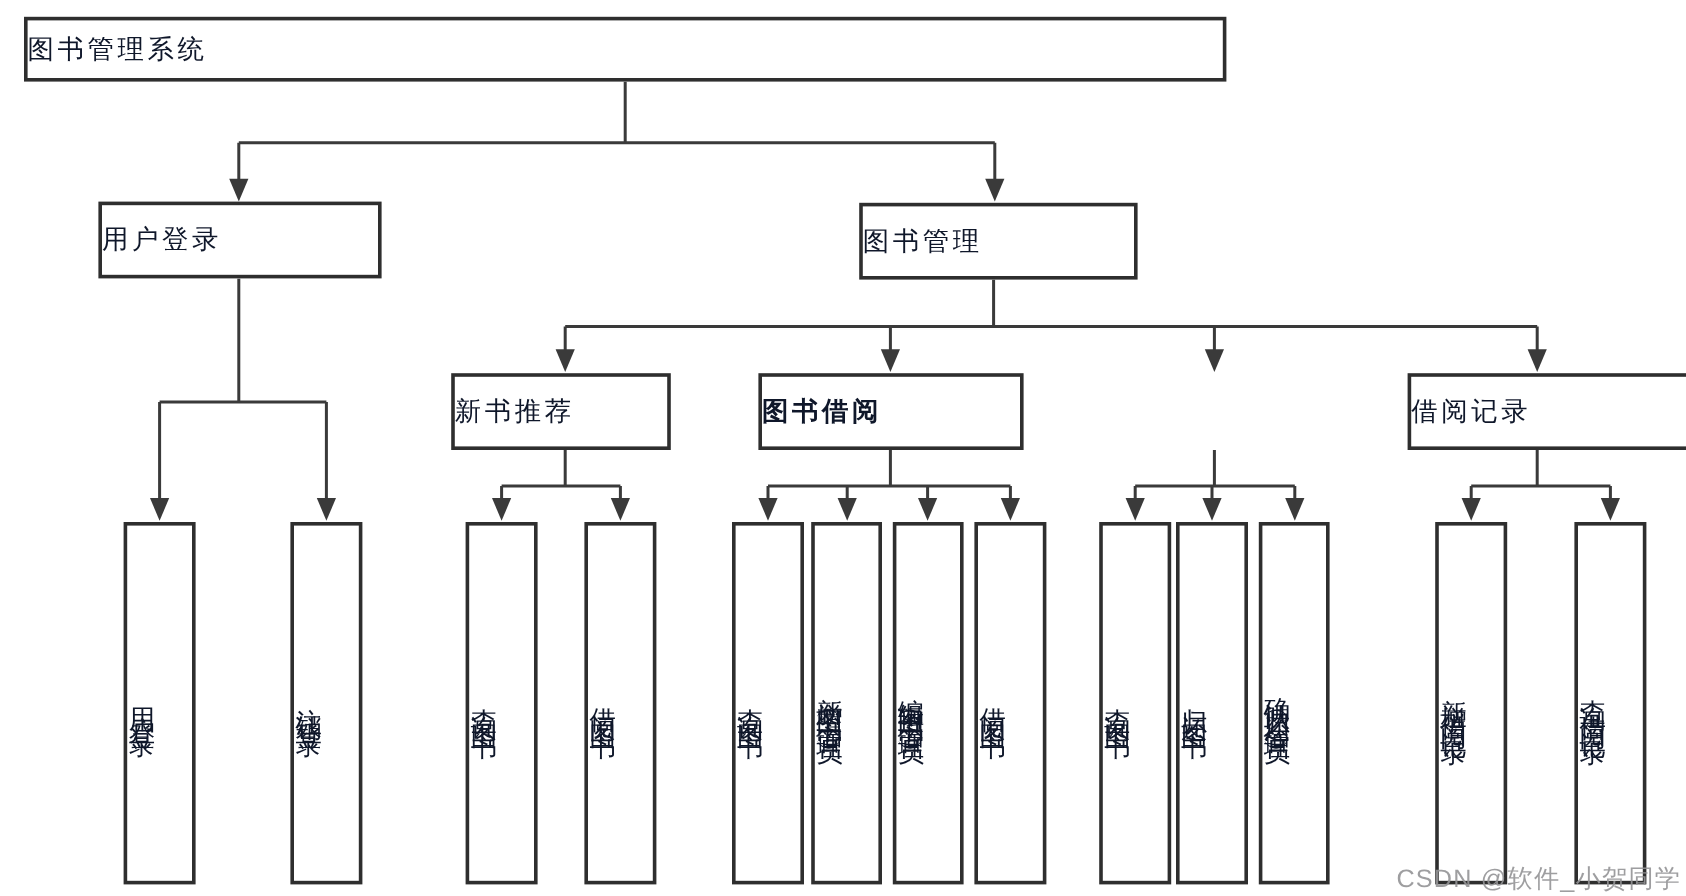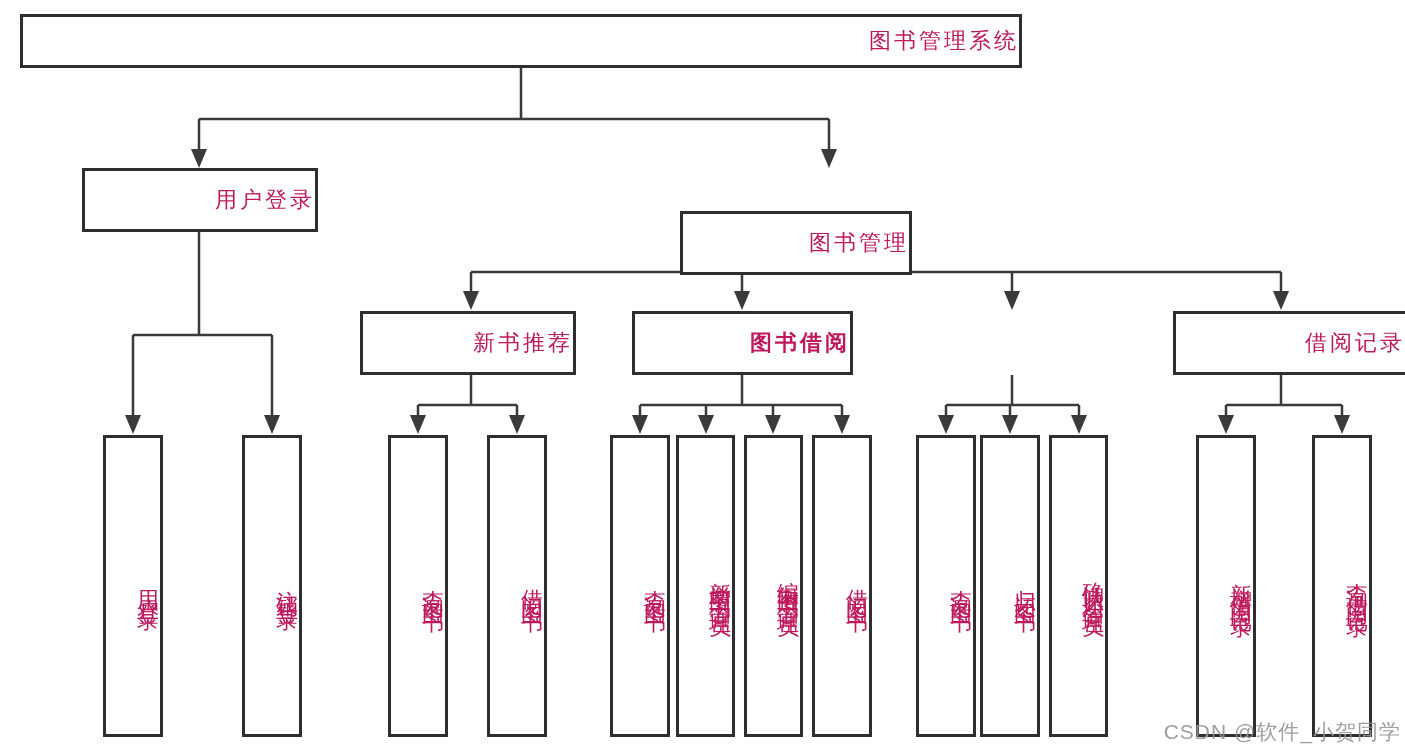--- a/index.html
+++ b/index.html
@@ -21,23 +21,23 @@
     top: 0;
     z-index: 0;
   }
   .node {
     position: absolute;
     box-sizing: border-box;
     background: #ffffff;
     border: 3px solid #2e2e2e;
     display: flex;
     align-items: center;
-    justify-content: flex-end;
+    justify-content: flex-start;
     z-index: 1;
-    color: #be185d;
+    color: #0f172a;
   }
   .node.h span {
     font-size: 22px;
     letter-spacing: 3px;
     white-space: nowrap;
   }
   .node.v span {
     writing-mode: vertical-lr;
     text-orientation: mixed;
     font-size: 22px;
@@ -103,25 +103,25 @@
     </g>
   </svg>
 
   <div class="node h" style="left:20px; top:14px; width:1002px; height:54px;">
     <span>图书管理系统</span>
   </div>
 
   <div class="node h" style="left:82px; top:168px; width:236px; height:64px;">
     <span>用户登录</span>
   </div>
-  <div class="node h" style="left:680px; top:169px; width:232px; height:64px;margin-top:42px;">
+  <div class="node h" style="left:716px; top:169px; width:232px; height:64px;">
     <span>图书管理</span>
   </div>
 
-  <div class="node h" style="left:360px; top:311px; width:216px; height:64px;">
+  <div class="node h" style="left:376px; top:311px; width:183px; height:64px;">
     <span>新书推荐</span>
   </div>
   <div class="node h" style="left:632px; top:311px; width:221px; height:64px;font-weight:bold;">
     <span>图书借阅</span>
   </div>
   <div class="node h" style="left:1173px; top:311px; width:235px; height:64px;">
     <span>借阅记录</span>
   </div>
 
   <div class="node v" style="left:103px; top:435px; width:60px; height:302px;">

